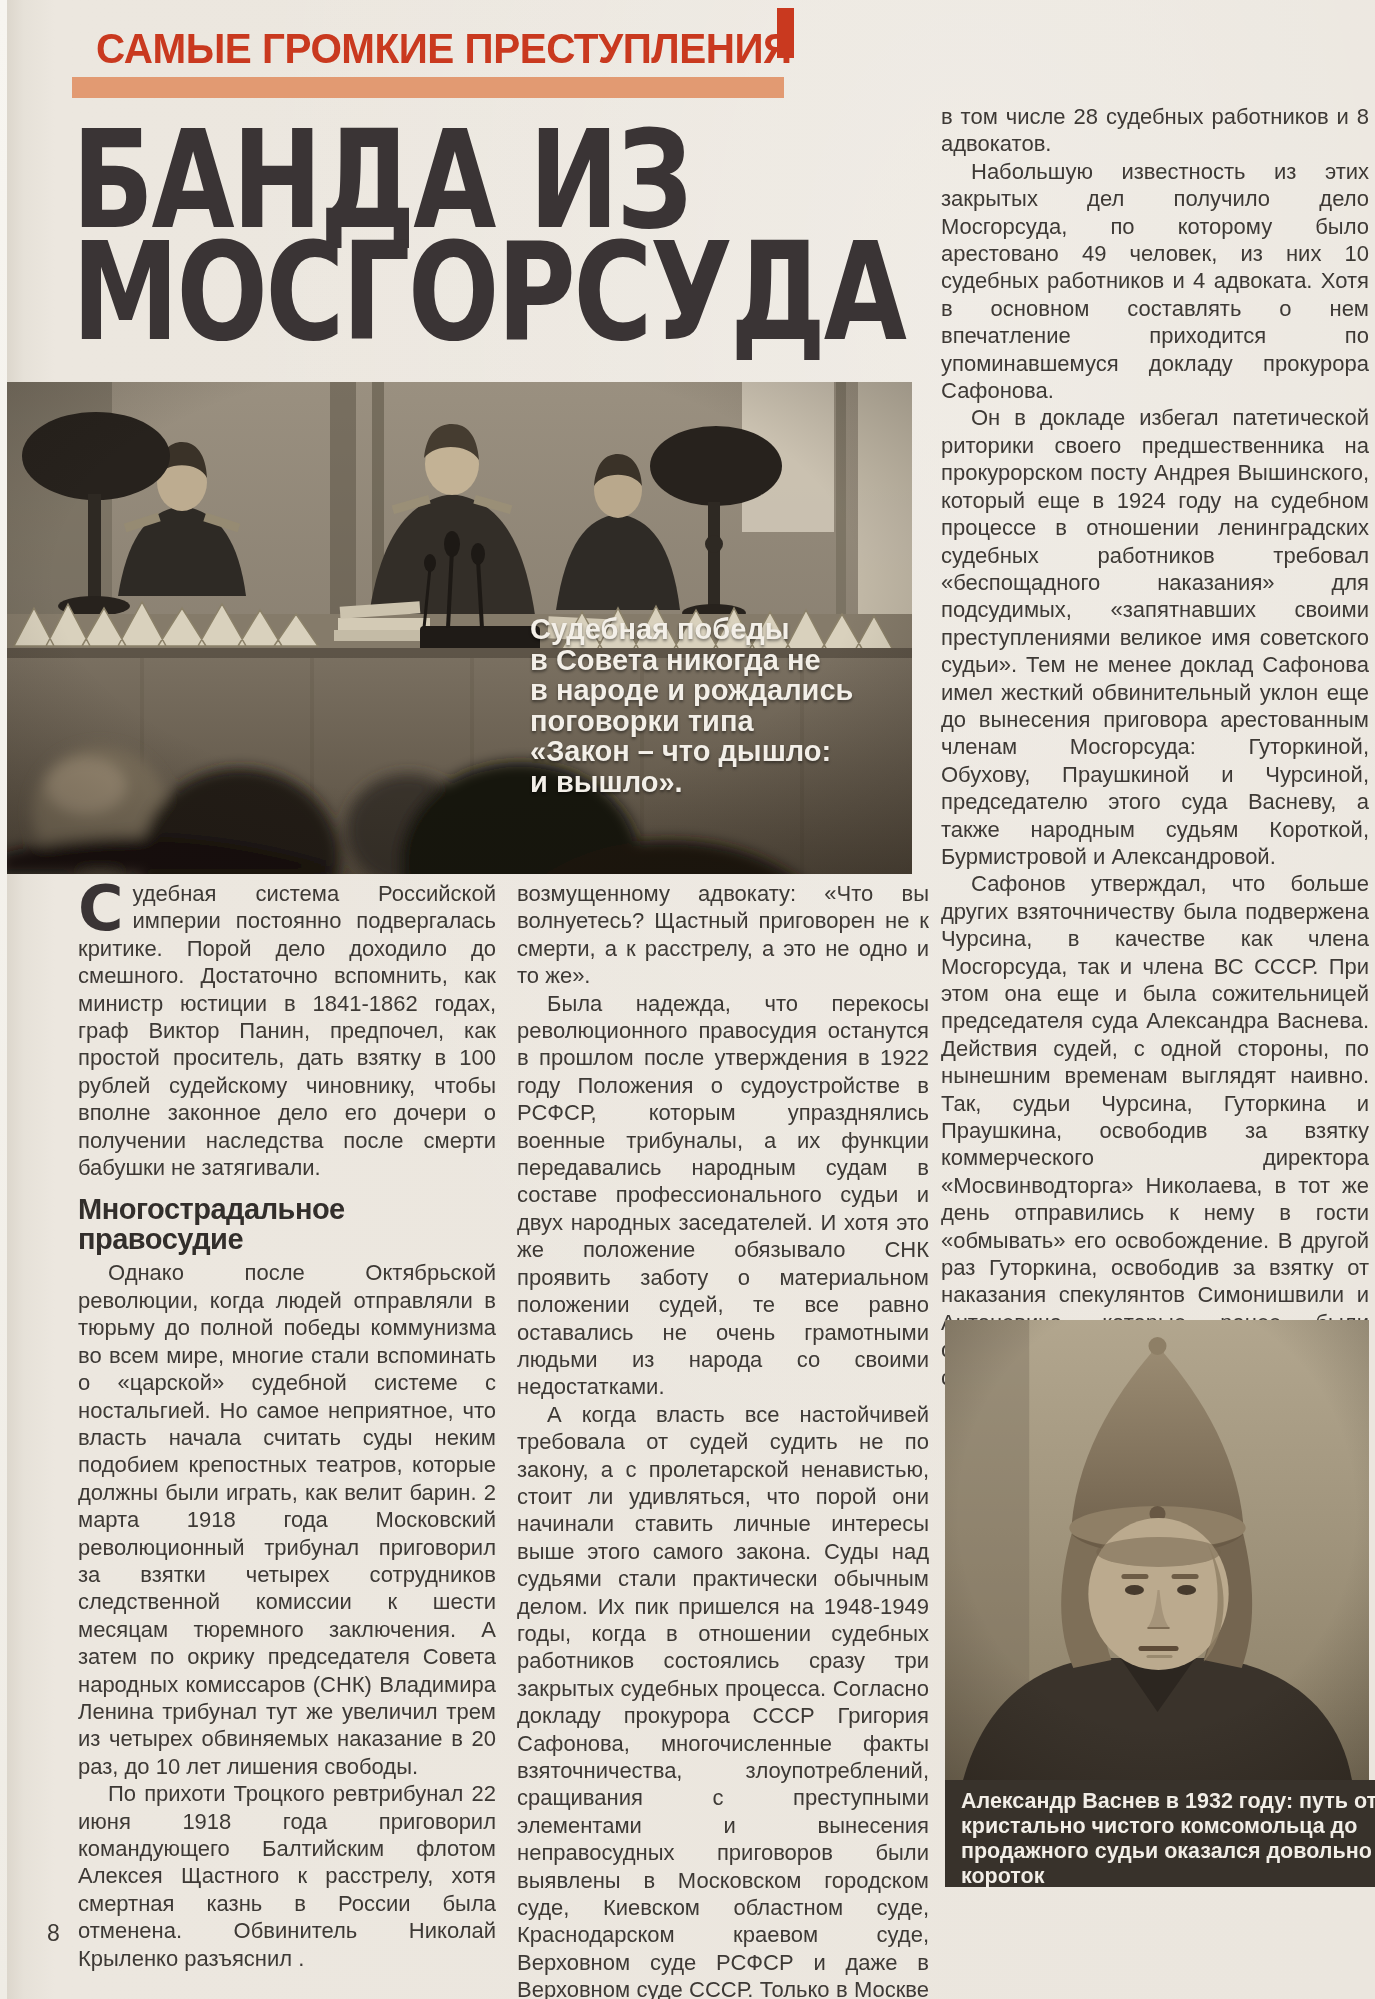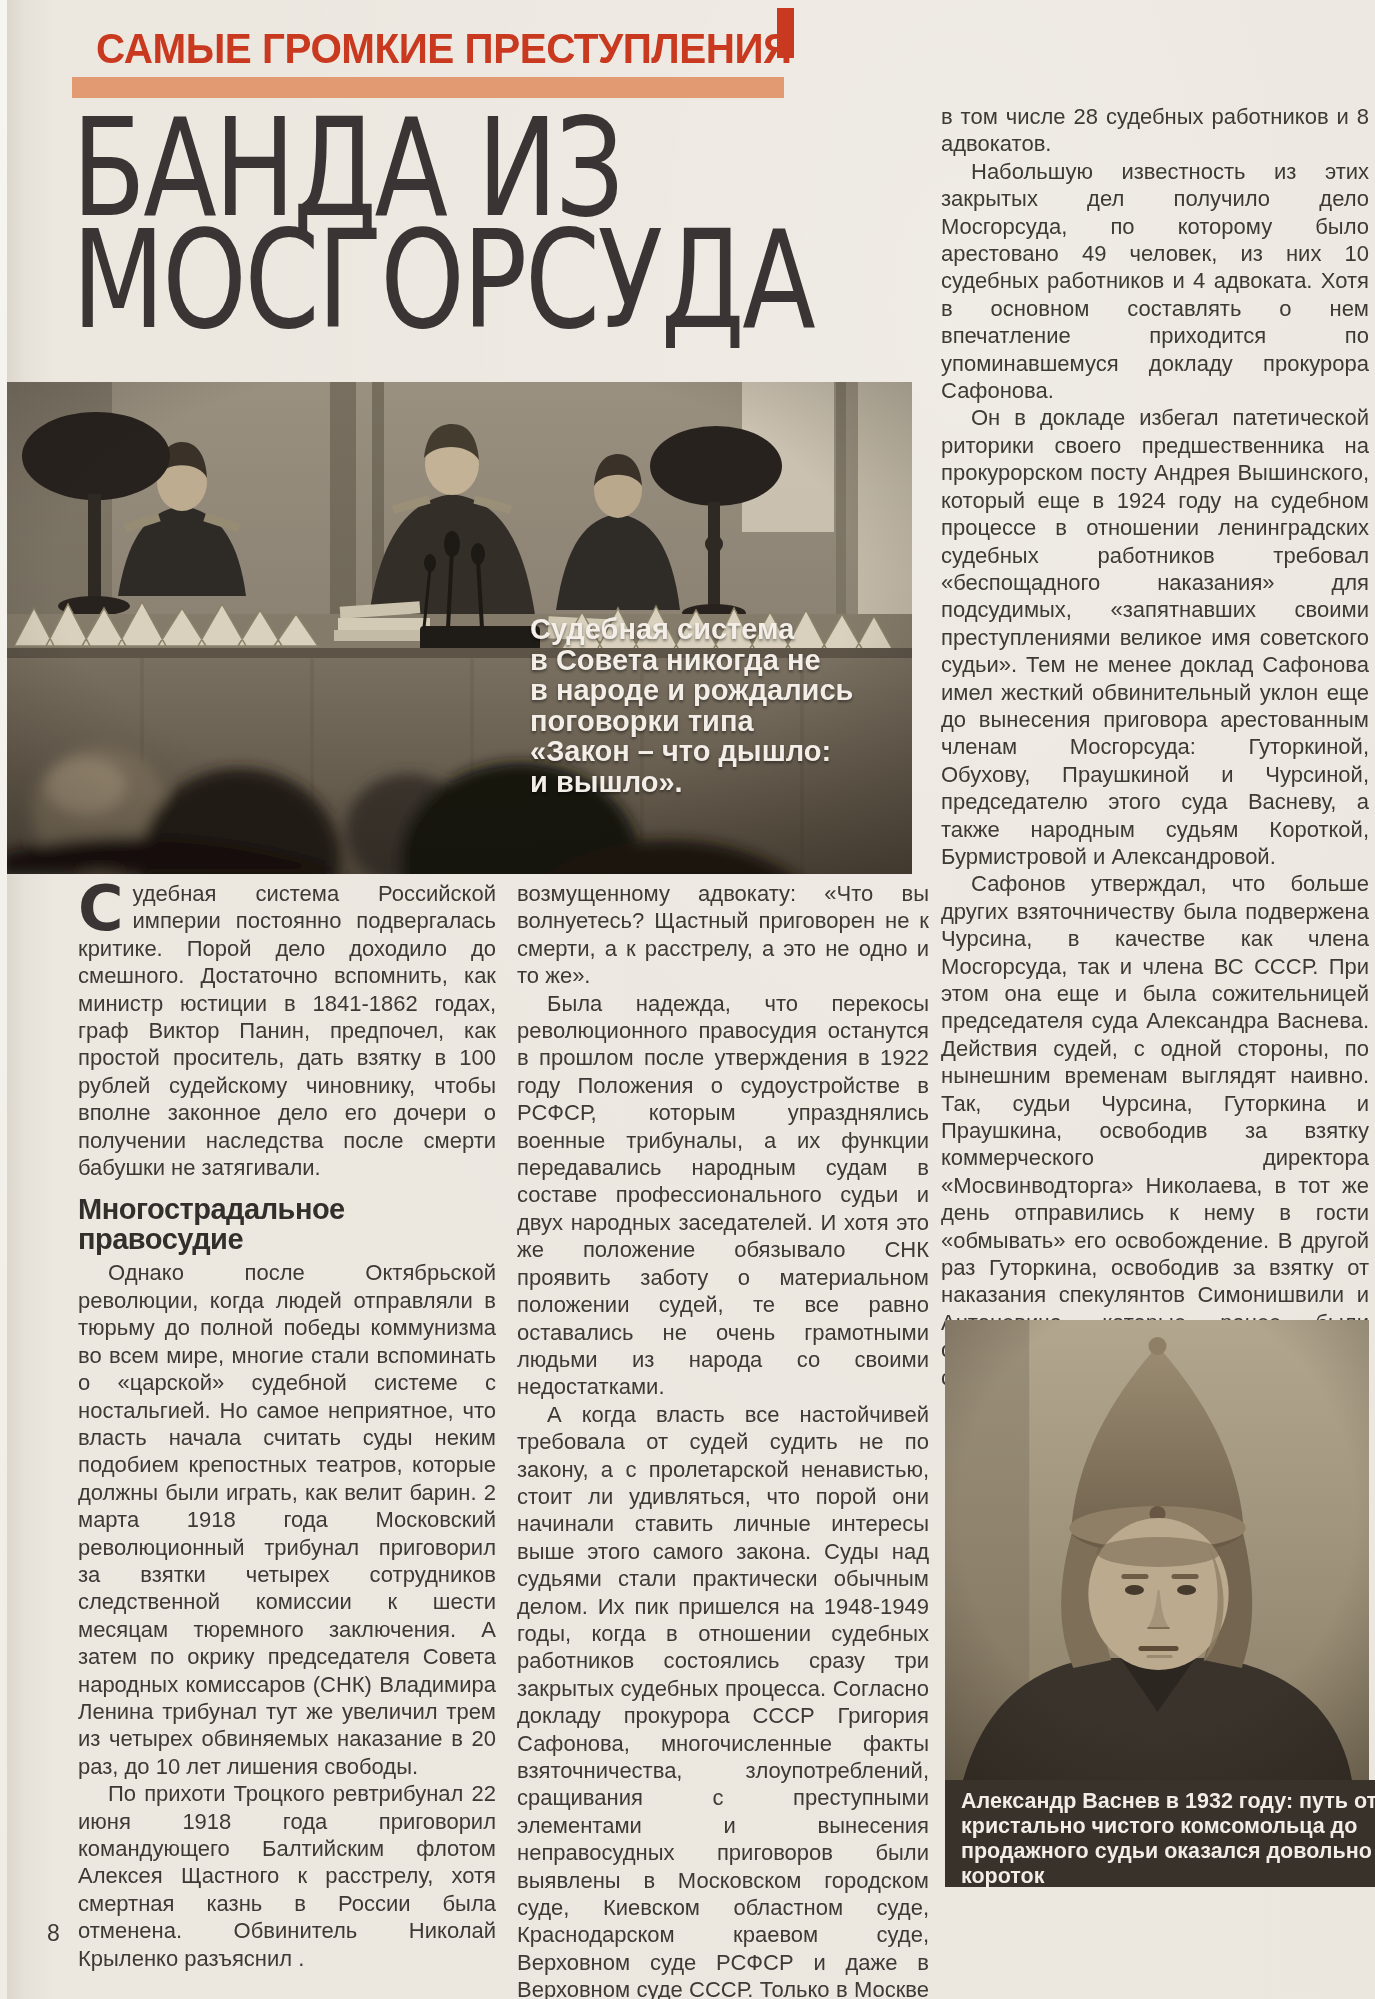--- a/index.html
+++ b/index.html
@@ -13,22 +13,22 @@
   }
   .edge-left { position:absolute; left:0; top:0; width:7px; height:100%;
     background:linear-gradient(180deg,#f7f5f0,#efece5); z-index:9; }
 
   .kicker { position:absolute; left:96px; top:24px; white-space:nowrap;
     font-weight:bold; font-size:43px; letter-spacing:-0.5px; color:#c9391f;
     transform:scaleX(0.94); transform-origin:0 0; }
   .kicker-accent { position:absolute; left:777px; top:8px; width:17px; height:50px; background:#c9391f; }
   .orange-bar { position:absolute; left:72px; top:77px; width:712px; height:21px; background:#e29a72; }
 
-  .headline { position:absolute; left:72px; top:112px; margin:0; color:#3a3435;
-    font-family:"DejaVu Sans", sans-serif; font-weight:normal; }
+  .headline { position:absolute; left:72px; top:124px; margin:0; color:#3a3435;
+    font-family:"DejaVu Sans", sans-serif; font-weight:bold; }
   .headline .hl { display:block; font-size:136px; line-height:112px; letter-spacing:-3px;
     white-space:nowrap; transform:scaleX(0.79); transform-origin:0 0; }
 
   .photo1 { position:absolute; left:0; top:382px; width:912px; height:492px; margin:0; }
   .photo1 svg { display:block; width:100%; height:100%; }
   .photo1-caption { position:absolute; left:530px; top:232px; width:380px;
     color:#f3efe8; font-weight:bold; font-size:29px; line-height:30.5px;
     text-shadow:0 2px 3px rgba(0,0,0,0.45); }
 
   .col { position:absolute; color:#3d3935; font-size:22px; line-height:27.4px;
@@ -148,21 +148,21 @@
         <ellipse cx="86" cy="404" rx="40" ry="28" fill="#998a73"></ellipse>
         <ellipse cx="240" cy="478" rx="100" ry="92" fill="#221d18"></ellipse>
         <ellipse cx="408" cy="448" rx="62" ry="56" fill="#39322a"></ellipse>
         <ellipse cx="520" cy="480" rx="120" ry="100" fill="#18140f"></ellipse>
         <path d="M0,472 Q150,432 330,484 L330,492 L0,492 Z" fill="#140f0b"></path>
         <ellipse cx="668" cy="568" rx="170" ry="110" fill="#1b1611"></ellipse>
       </g>
       <rect width="912" height="492" fill="url(#vigG)"></rect>
     </svg>
     <figcaption class="photo1-caption">
-      <div>Судебная система</div>
+      <div>Судебная победы</div>
       <div>в Совета никогда не</div>
       <div>в народе и рождались</div>
       <div>поговорки типа</div>
       <div>«Закон – что дышло:</div>
       <div>и вышло».</div>
     </figcaption>
   </figure>
 
   <div class="col col1">
     <p><span class="dropcap">С</span><span>удебная система Российской империи постоянно подвергалась критике. Порой дело доходило до смешного. Достаточно вспомнить, как министр юстиции в 1841-1862 годах, граф Виктор Панин, предпочел, как простой проситель, дать взятку в 100 рублей судейскому чиновнику, чтобы вполне законное дело его дочери о получении наследства после смерти бабушки не затягивали.</span></p>

